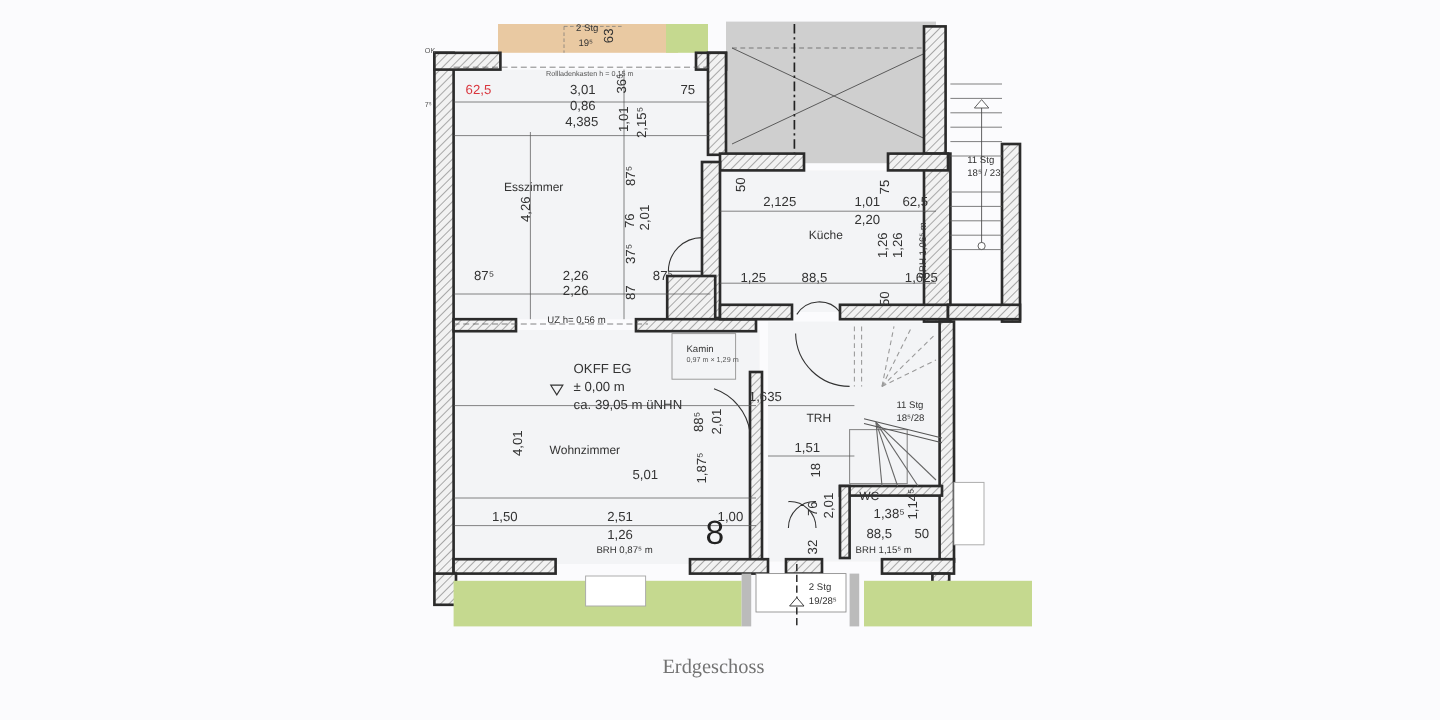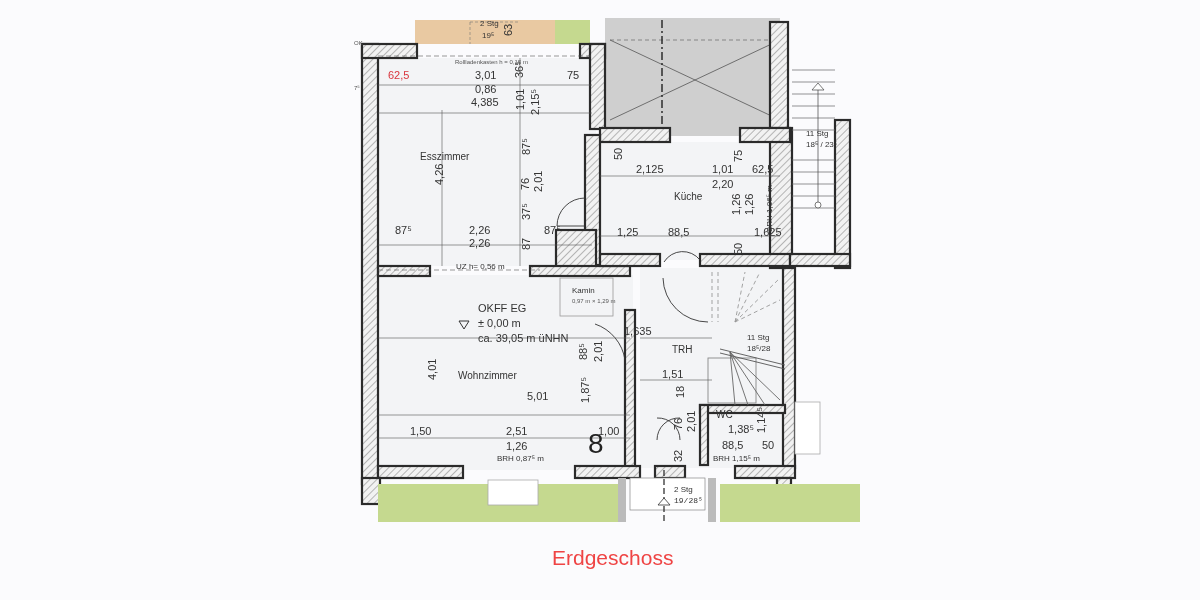--- a/index.html
+++ b/index.html
@@ -5,21 +5,21 @@
   html,body{margin:0;padding:0;background:#fbfbfd;}
   body{width:1200px;height:600px;position:relative;overflow:hidden;font-family:"Liberation Sans",sans-serif;color:#333;}
   #plan{position:absolute;left:0;top:0;}
   .lbl{position:absolute;font-family:"Liberation Sans",sans-serif;color:#333;white-space:nowrap;line-height:1;}
   .room{font-size:10px;}
   .dim{font-size:11px;}
   .tiny{font-size:6px;color:#555;}
   .small{font-size:8px;}
   .v{transform:rotate(-90deg);transform-origin:left top;}
   .red{color:#d9363e;}
-  .caption{position:absolute;left:552px;top:546px;font-size:21px;color:#ef4444;}
+  .caption{position:absolute;left:552px;top:546px;font-size:17px;color:#737373;font-family:Liberation Serif, serif;}
 </style>
 </head>
 <body>
 
 <svg id="plan" width="1200" height="600" viewBox="0 0 1200 600" xmlns="http://www.w3.org/2000/svg">
   <defs>
     <pattern id="hatch" width="5" height="5" patternUnits="userSpaceOnUse" patternTransform="rotate(45)">
       <rect width="5" height="5" fill="#f2f2f2"></rect>
       <line x1="0" y1="0" x2="0" y2="5" stroke="#8a8a8a" stroke-width="1.2"></line>
     </pattern>
@@ -155,21 +155,21 @@
 <div class="lbl dim" style="left:478px;top:318px;">± 0,00 m</div>
 <div class="lbl dim" style="left:478px;top:333px;">ca. 39,05 m üNHN</div>
 
 <div class="lbl small" style="left:480px;top:20px;">2 Stg</div>
 <div class="lbl small" style="left:482px;top:32px;">19⁵</div>
 <div class="lbl small" style="left:806px;top:130px;">11 Stg</div>
 <div class="lbl small" style="left:806px;top:141px;text-align:right;">18⁵ / 23⁵</div>
 <div class="lbl small" style="left:747px;top:334px;">11 Stg</div>
 <div class="lbl small" style="left:747px;top:345px;">18⁵/28</div>
 <div class="lbl small" style="left:674px;top:486px;">2 Stg</div>
-<div class="lbl small" style="left:674px;top:497px;font-family:Liberation Mono, monospace;">19/28⁵</div>
+<div class="lbl small" style="left:674px;top:497px;">19/28⁵</div>
 
 <div class="lbl small" style="left:456px;top:263px;">UZ h= 0,56 m</div>
 <div class="lbl small v" style="left:766px;top:232px;">BRH 1,06⁵ m</div>
 <div class="lbl small" style="left:497px;top:455px;">BRH 0,87⁵ m</div>
 <div class="lbl small" style="left:713px;top:455px;">BRH 1,15⁵ m</div>
 <div class="lbl tiny" style="left:455px;top:59px;">Rollladenkasten h = 0,15 m</div>
 <div class="lbl" style="left:588px;top:430px;font-size:28px;color:#222;">8</div>
 <div class="lbl tiny" style="left:354px;top:40px;">OK</div>
 <div class="lbl tiny" style="left:354px;top:85px;">7⁵</div>
 

